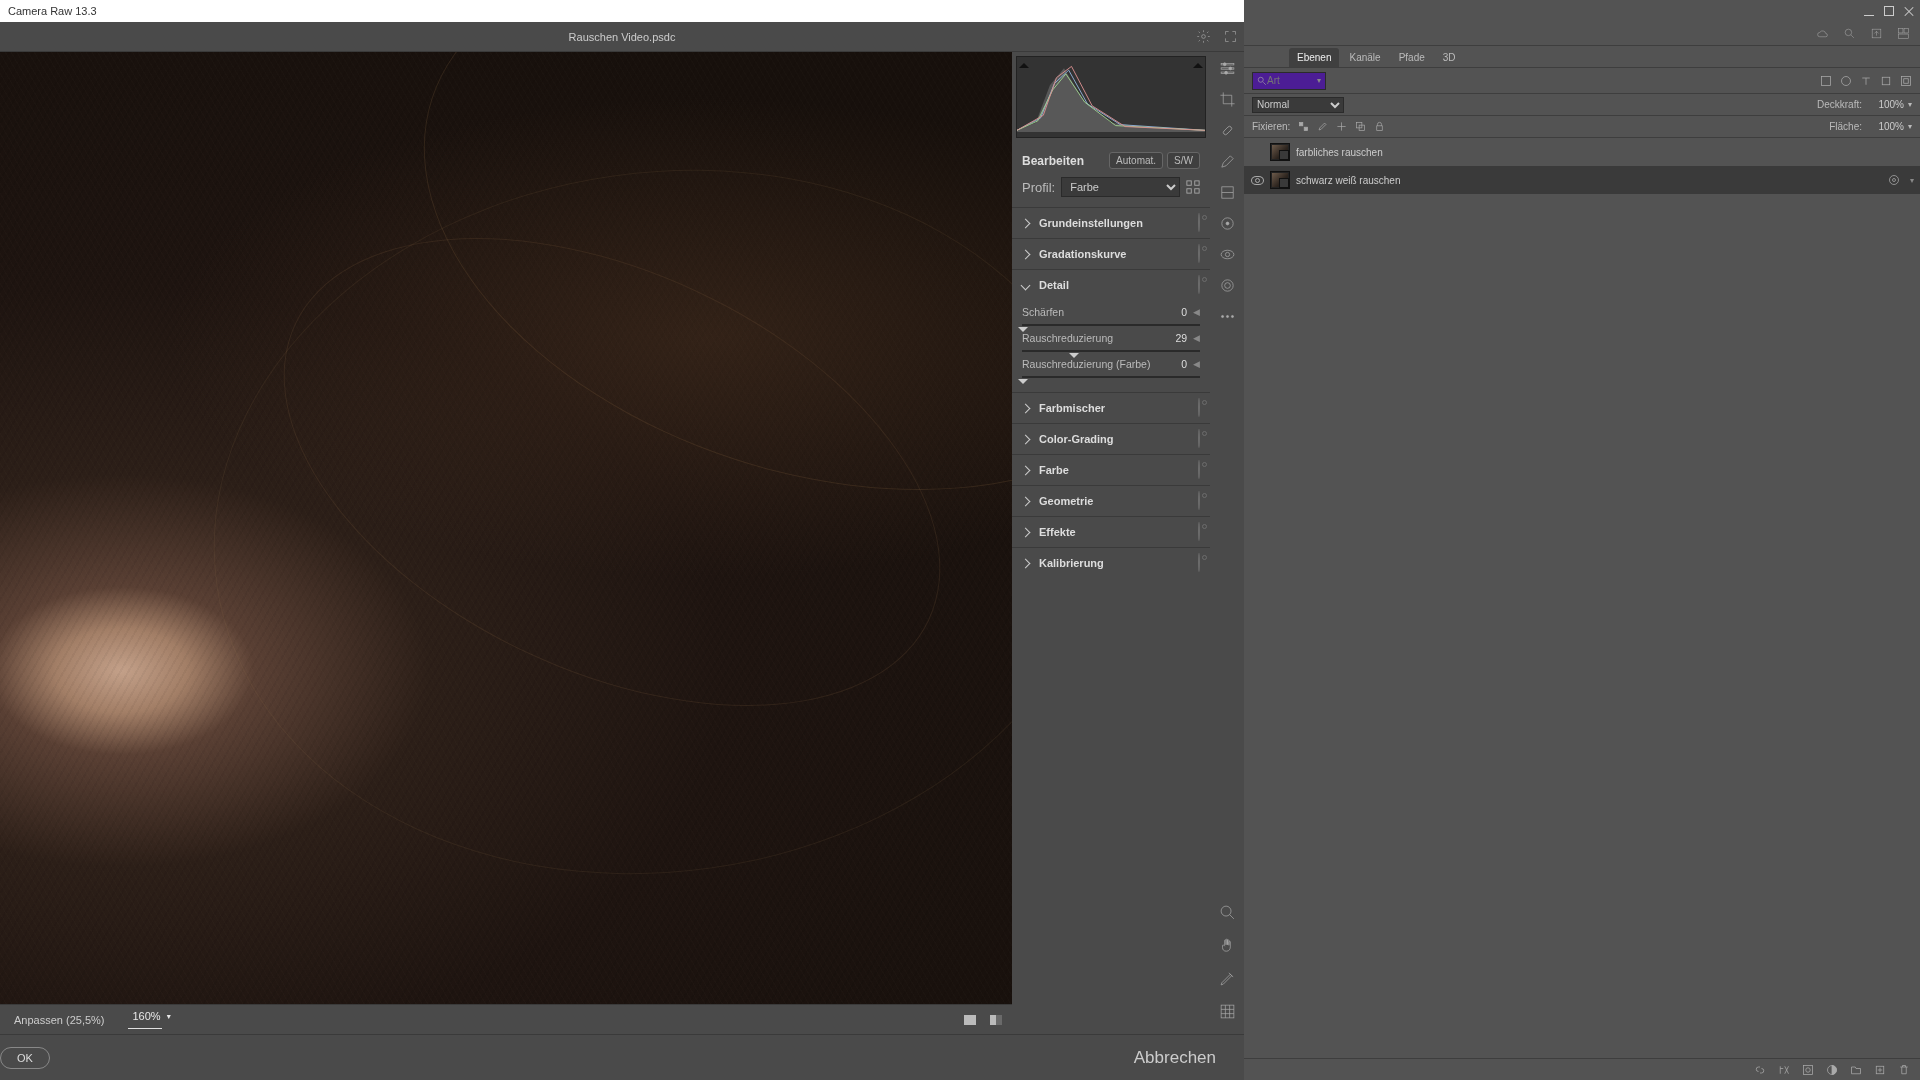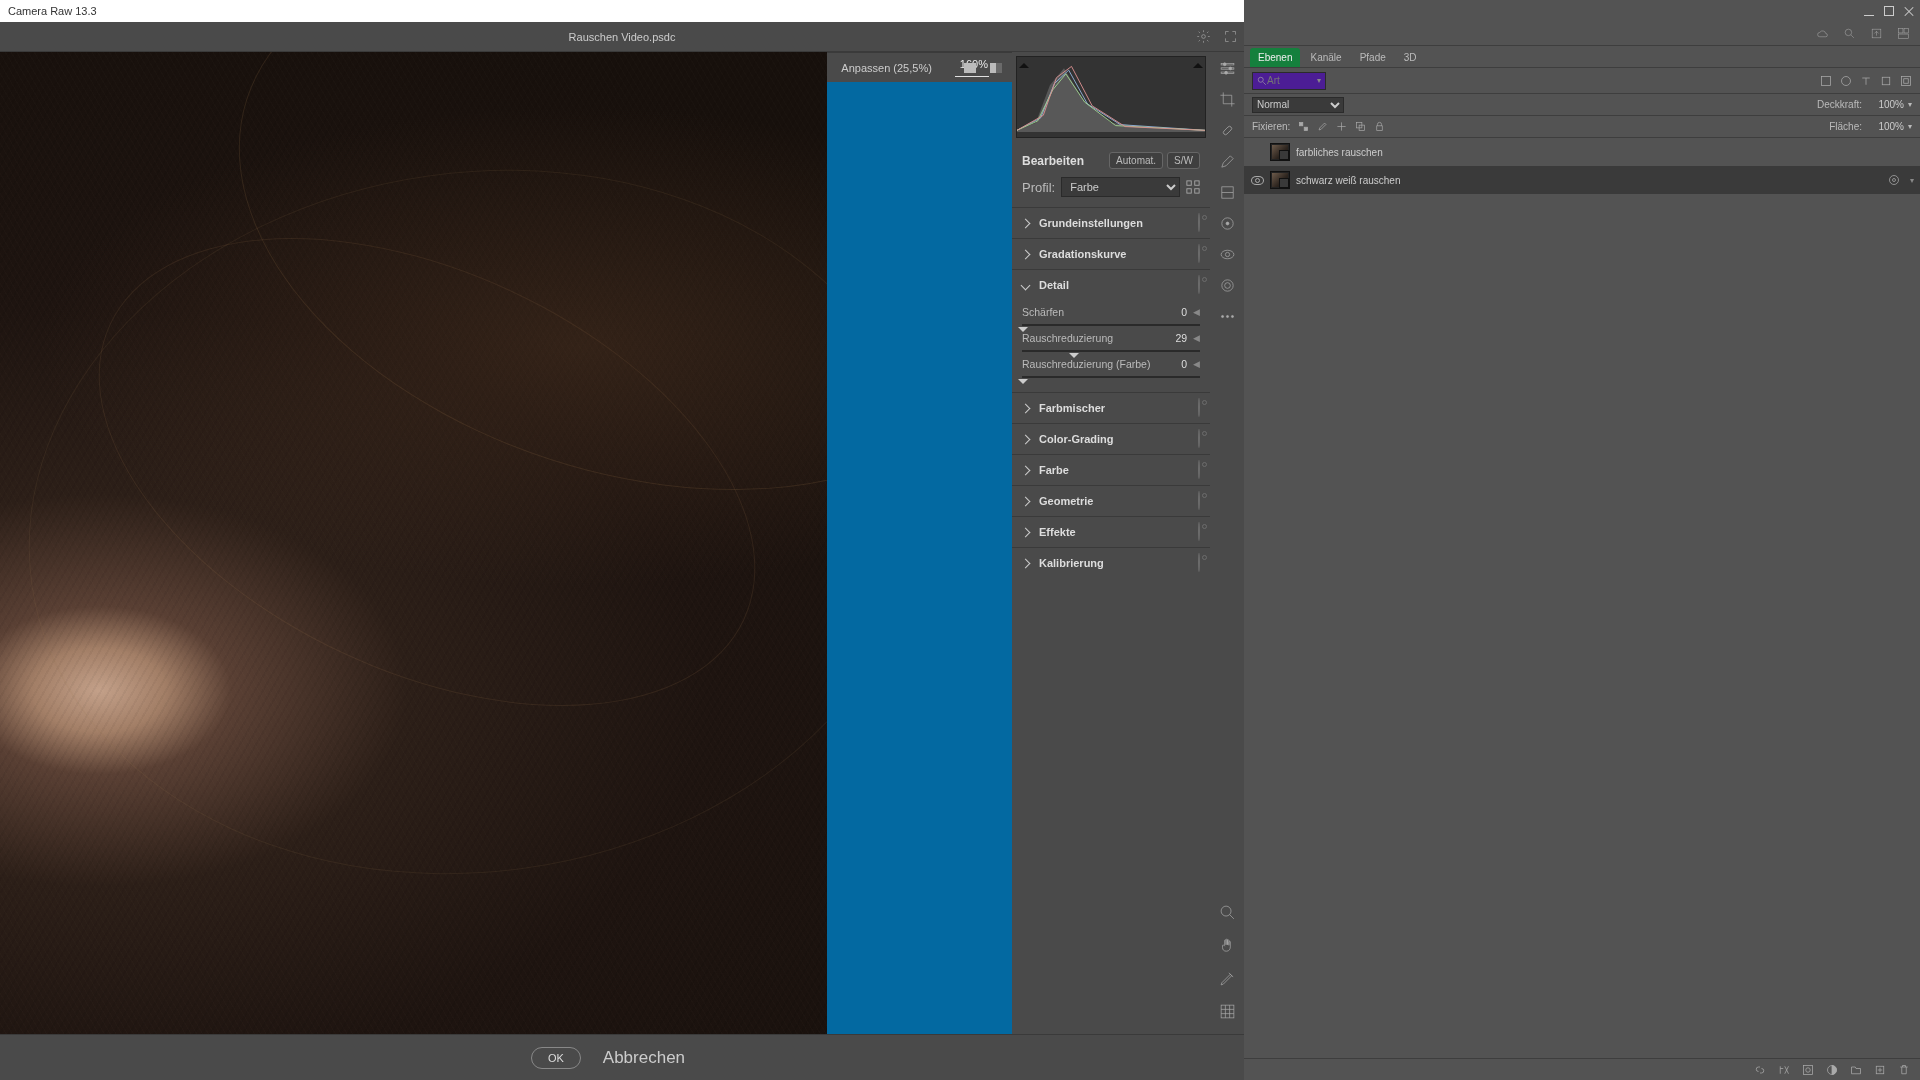--- a/index.html
+++ b/index.html
@@ -11,21 +11,21 @@
 
 .cr-body { flex: 1; background: #0369a1; display: flex; flex-direction: column; }
 
 .cr-header { height: 30px; background: #4a4a4a; display: flex; align-items: center; position: relative; border-bottom: 1px solid #3a3a3a; }
 .cr-header-filename { position: absolute; left: 50%; transform: translateX(-50%); font-size: 11px; color: #ccc; }
 .cr-header-icons { position: absolute; right: 6px; display: flex; gap: 12px; }
 .cr-header-icons svg { width: 15px; height: 15px; fill: none; stroke: #aaa; }
 
 .cr-middle { flex: 1; display: flex; }
 
-.cr-preview { flex: 1; display: flex; flex-direction: row; text-align: center; }
+.cr-preview { flex: 1; display: flex; flex-direction: column; text-align: center; }
 .cr-image { flex: 1; background: radial-gradient(1100px 700px at 12% 65%, #c3a089 0%, #a27e66 6%, #5a4034 12%, #2c1f18 28%, #1e1410 55%, #17100c 100%); position: relative; overflow: hidden; }
 .cr-image::before { content:''; position:absolute; inset:0; background:
   repeating-linear-gradient(120deg, rgba(0,0,0,0.08) 0 2px, transparent 2px 7px),
   repeating-linear-gradient(60deg, rgba(255,230,200,0.03) 0 1px, transparent 1px 5px);
   opacity:.5; }
 .cr-image::after { content:''; position:absolute; inset:0; background:
   radial-gradient(900px 400px at 70% 30%, rgba(120,80,50,0.25), transparent 60%); }
 
 .cr-image .hair-arc { position:absolute; border:1px solid rgba(160,120,80,0.18); border-radius:50%; }
 .hair-arc.a1 { width:800px; height:500px; right:-200px; top:-80px; transform:rotate(18deg); }
@@ -74,41 +74,41 @@
 
 .slider-row { margin-top:2px; }
 .slider-row .labels { display:flex; align-items:center; font-size:10.5px; color:#bbb; }
 .slider-row .labels .val { margin-left:auto; width:28px; text-align:right; color:#ddd; }
 .slider-row .labels .expand { margin-left:6px; font-size:9px; color:#888; }
 .slider-row .track { height:10px; position:relative; margin-top:2px; }
 .slider-row .track .bar { position:absolute; top:4px; left:0; right:0; height:2px; background:#2a2a2a; }
 .slider-row .track .knob { position:absolute; top:7px; width:0; height:0; border:5px solid transparent; border-top-color:#ccc; }
 
 
-.cr-actions { height:46px; background:#4a4a4a; border-top:1px solid #3a3a3a; display:flex; align-items:center; justify-content:center; padding-right:28px; gap:22px; }
+.cr-actions { height:46px; background:#4a4a4a; border-top:1px solid #3a3a3a; display:flex; align-items:center; justify-content:space-between; padding-right:28px; gap:22px; }
 .pill-btn { font-size:11px; color:#ddd; border:1px solid #888; border-radius:14px; padding:4px 16px; background:transparent; cursor:pointer; }
 .flat-btn { font-size:17px; color:#ccc; background:transparent; border:none; cursor:pointer; }
 
 
 .ps-side { flex:1; background:#535353; display:flex; flex-direction:column; }
 .ps-titlebar { height:22px; display:flex; justify-content:flex-end; align-items:center; padding-right:6px; gap:10px; background:#535353; }
 .ps-titlebar .winbtn { width:10px; height:10px; }
 .ps-titlebar .winmin { border-bottom:1px solid #ccc; }
 .ps-titlebar .winmax { border:1px solid #ccc; }
 .ps-titlebar .winclose { position:relative; }
 .ps-titlebar .winclose::before, .ps-titlebar .winclose::after { content:''; position:absolute; width:12px; height:1px; background:#ccc; top:5px; left:-1px; }
 .ps-titlebar .winclose::before { transform:rotate(45deg); }
 .ps-titlebar .winclose::after { transform:rotate(-45deg); }
 
 .ps-toolbar { height:24px; display:flex; justify-content:flex-end; align-items:center; gap:14px; padding-right:10px; border-bottom:1px solid #3e3e3e; }
 .ps-toolbar svg { width:13px; height:13px; stroke:#aaa; fill:none; }
 
 .ps-tabs { height:22px; display:flex; align-items:flex-end; padding-left:6px; gap:2px; border-bottom:1px solid #3e3e3e; }
 .ps-tab { font-size:10px; color:#bbb; padding:4px 8px; cursor:pointer; }
-.ps-tab.active { color:#eee; background:#15803d; border-top-left-radius:3px; border-top-right-radius:3px; }
+.ps-tab.active { color:#eee; background:#404040; border-top-left-radius:3px; border-top-right-radius:3px;margin-left:39px; }
 
 .ps-toprow { height:26px; display:flex; align-items:center; padding:0 8px; gap:6px; border-bottom:1px solid #3e3e3e; }
 .ps-toprow .search { display:flex; align-items:center; background:#4c1d95; height:18px; padding:0 4px; border:1px solid #2b2b2b; }
 .ps-toprow .search input { background:transparent; border:none; color:#ccc; font-size:10px; width:48px; outline:none; }
 .ps-toprow .mini svg { width:12px; height:12px; stroke:#aaa; fill:none; }
 .ps-toprow .spacer { flex:1; }
 .ps-toprow .mini { display:flex; gap:8px; }
 
 .ps-blendrow { height:22px; display:flex; align-items:center; padding:0 8px; font-size:10px; color:#bbb; border-bottom:1px solid #3e3e3e; }
 .ps-blendrow select { background:#3a3a3a; color:#ccc; border:1px solid #2b2b2b; font-size:10px; height:16px; width:92px; }

